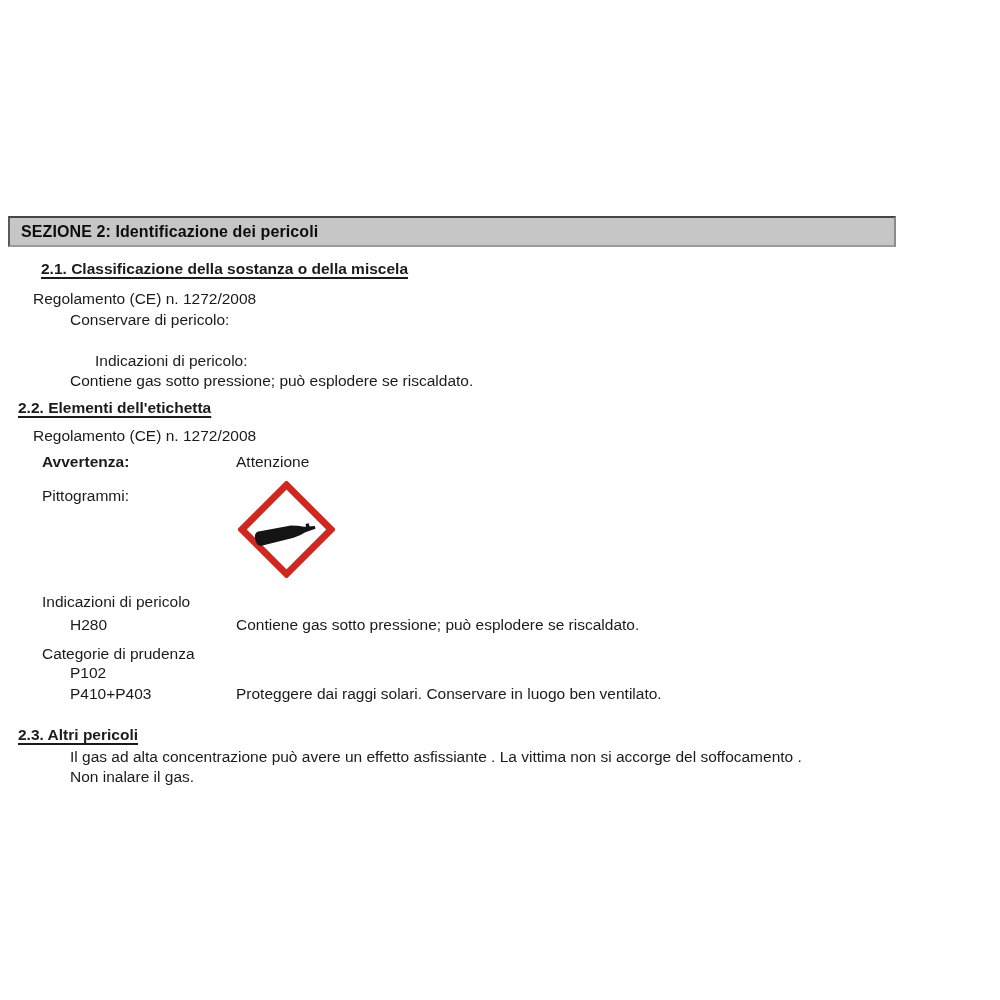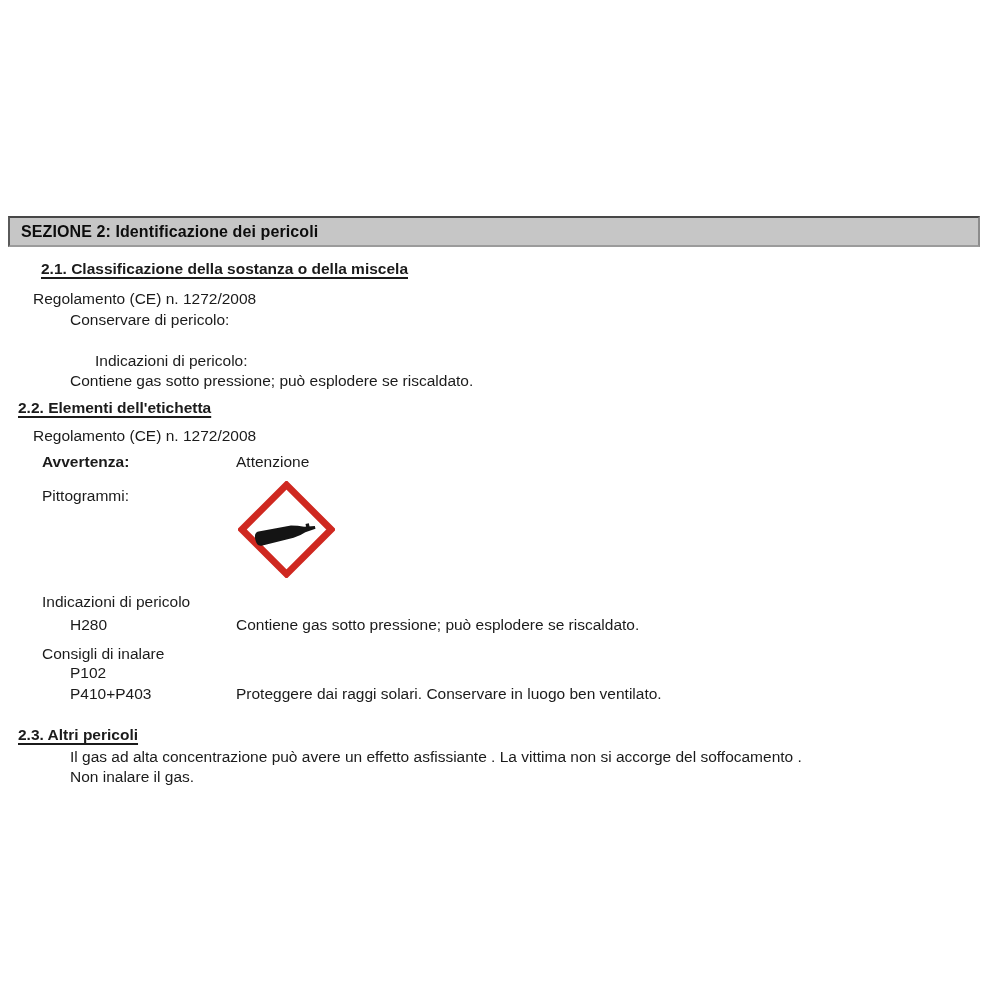--- a/index.html
+++ b/index.html
@@ -17,21 +17,21 @@
     font-family: "Liberation Sans", "DejaVu Sans", sans-serif;
     color: var(--text-color);
     font-size: 15.5px;
     overflow: hidden;
   }
   .abs { position: absolute; white-space: nowrap; }
   .bold { font-weight: normal; }
   .section-bar {
     position: absolute;
     left: 8px; top: 216px;
-    width: 972px; height: 31px;
+    width: 888px; height: 31px;
     background: var(--header-bg);
     border: 2px solid;
     border-color: #474747 #8c8c8c #9b9b9b #5a5a5a;
     display: flex;
     align-items: center;
     padding-left: 11px;
   }
   .section-bar span {
     font-weight: bold;
     font-size: 16px;
@@ -96,21 +96,21 @@
     </svg>
   </div>
 
   <div class="abs bold" style="left:42px; top:593px;">Indicazioni di pericolo</div>
 
   <div class="abs row" style="left:70px; top:616px;">
     <span class="col-code">H280</span>
     <span>Contiene gas sotto pressione; può esplodere se riscaldato.</span>
   </div>
 
-  <div class="abs bold" style="left:42px; top:645px;">Consigli di inalare</div>
+  <div class="abs bold" style="left:42px; top:645px;">Categorie di prudenza</div>
 
   <div class="abs row" style="left:70px; top:664px;">
     <span class="col-code">P102</span>
   </div>
 
   <div class="abs row" style="left:70px; top:685px;">
     <span class="col-code">P410+P403</span>
     <span>Proteggere dai raggi solari. Conservare in luogo ben ventilato.</span>
   </div>
 

